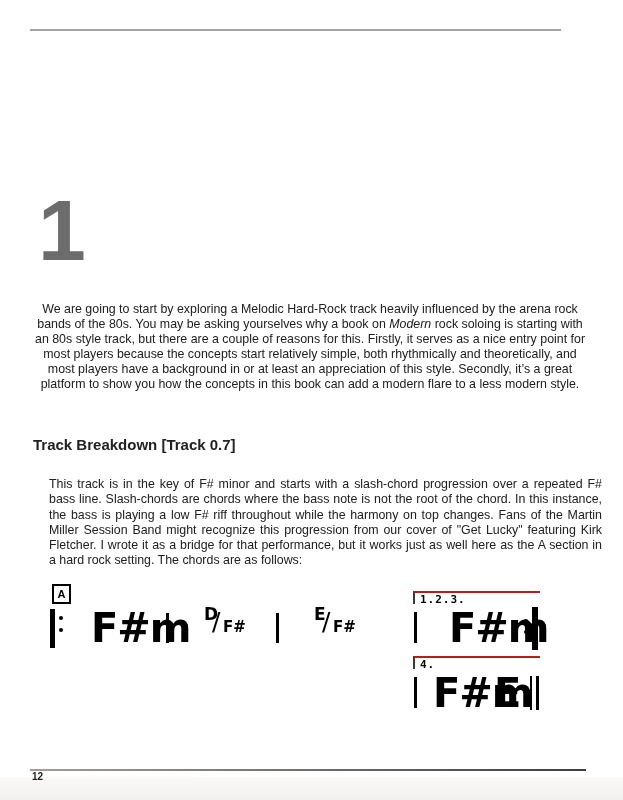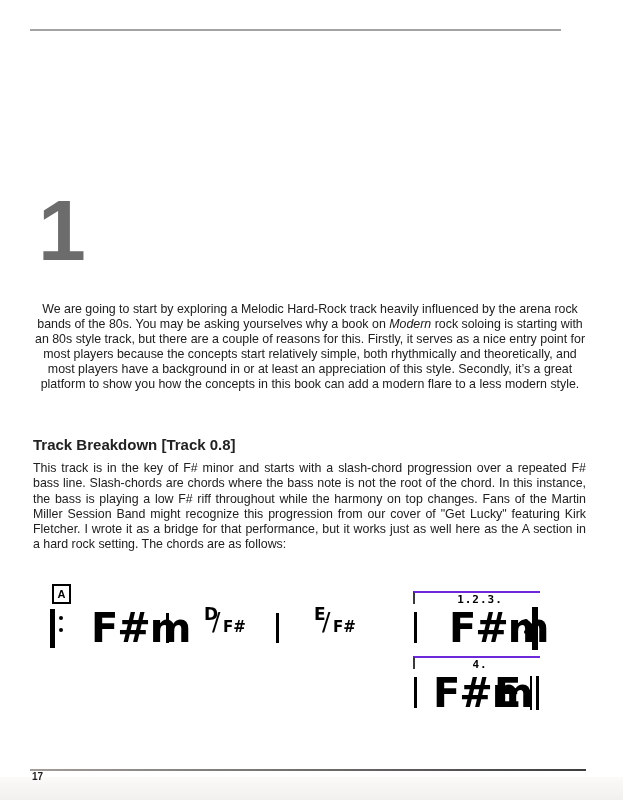--- a/index.html
+++ b/index.html
@@ -11,50 +11,50 @@
   .top-rule{left:30px;top:29px;width:531px;height:2px;background:#a3a3a3;}
   .bottom-rule{left:30px;top:769px;width:556px;height:2px;background:linear-gradient(to right,#a39d99,#3e3e3e);}
   .below-page{position:absolute;left:0;top:777px;width:623px;height:23px;background:linear-gradient(#fbfaf9,#f2f0ee);}
   .page-number{position:absolute;left:32px;top:771px;font-size:10px;font-weight:bold;color:#1c1c1c;z-index:2;}
 
   .chapter-number{position:absolute;left:38px;top:197px;font-size:86px;line-height:66px;font-weight:bold;color:#6c6c6c;}
   .chapter-title{position:absolute;left:92px;top:245px;margin:0;font-size:17.5px;font-weight:bold;color:#343434;letter-spacing:.2px;}
 
   .intro{position:absolute;left:33px;top:302px;width:554px;margin:0;font-size:12.4px;line-height:15px;color:#202020;text-align:center;}
   .section-heading{position:absolute;left:33px;top:436px;margin:0;font-size:15px;font-weight:bold;color:#222222;}
-  .section-body{position:absolute;left:33px;top:461px;width:553px;margin:0;font-size:12.4px;line-height:15.3px;color:#202020;text-align:justify;}
+  .section-body{position:absolute;left:33px;top:461px;width:553px;margin:16px;font-size:12.4px;line-height:15.3px;color:#202020;text-align:justify;}
 
   
   .rehearsal{position:absolute;left:52px;top:584px;width:15px;height:16px;border:2px solid #000;
              font-size:11px;font-weight:bold;text-align:center;line-height:16px;color:#000;}
   .bar{position:absolute;width:2.5px;background:#000;}
   .bar.thick{width:5px;}
   .dot{position:absolute;width:4px;height:4px;border-radius:50%;background:#000;}
   .chord{position:absolute;font-family:"DejaVu Sans", sans-serif;font-weight:bold;font-size:40px;
          line-height:28px;color:#000;letter-spacing:-1px;white-space:nowrap;}
   .slash-chord{position:absolute;width:42px;height:38px;font-family:"DejaVu Sans", sans-serif;font-weight:bold;color:#000;}
   .sc-top{position:absolute;left:0;top:-2px;font-size:17px;}
   .sc-slash{position:absolute;left:8px;top:1px;font-size:25px;font-weight:normal;}
   .sc-bottom{position:absolute;left:19px;top:12px;font-size:15px;}
-  .volta{position:absolute;width:125px;height:11px;border-top:2px solid #6d28d9;border-left:2px solid #3a3a3a;text-align:center;}
+  .volta{position:absolute;width:125px;height:11px;border-top:2px solid #b91c1c;border-left:2px solid #3a3a3a;}
   .volta-label{display:block;margin-top:1px;padding-left:5px;font-family:"DejaVu Sans Mono", monospace;
                font-weight:bold;font-size:11px;line-height:12px;color:#000;letter-spacing:1px;}
 </style>
 </head>
 <body>
 
 <div class="page">
 
   <div class="rule top-rule"></div>
 
   <div class="chapter-number">1</div>
 
   <p class="intro"><span>We are going to start by exploring a Melodic Hard-Rock track heavily influenced by the arena rock bands of the 80s. You may be asking yourselves why a book on </span><em>Modern</em><span> rock soloing is starting with an 80s style track, but there are a couple of reasons for this. Firstly, it serves as a nice entry point for most players because the concepts start relatively simple, both rhythmically and theoretically, and most players have a background in or at least an appreciation of this style. Secondly, it’s a great platform to show you how the concepts in this book can add a modern flare to a less modern style.</span></p>
 
-  <h2 class="section-heading">Track Breakdown [Track 0.8]</h2>
+  <h2 class="section-heading">Track Breakdown [Track 0.7]</h2>
   <p class="section-body">This track is in the key of F# minor and starts with a slash-chord progression over a repeated F# bass line. Slash-chords are chords where the bass note is not the root of the chord. In this instance, the bass is playing a low F# riff throughout while the harmony on top changes. Fans of the Martin Miller Session Band might recognize this progression from our cover of "Get Lucky" featuring Kirk Fletcher. I wrote it as a bridge for that performance, but it works just as well here as the A section in a hard rock setting. The chords are as follows:</p>
 
   <div>
 
     <div class="rehearsal">A</div>
 
     <div class="bar thick" style="left:50px;top:609px;height:39px"></div>
     <div class="dot" style="left:59px;top:616px"></div>
     <div class="dot" style="left:59px;top:628px"></div>
 
@@ -95,16 +95,16 @@
     <div class="bar" style="left:414px;top:677px;height:31px"></div>
 
     <div class="chord" style="left:433px;top:679px">F#m</div>
     <div class="chord" style="left:494px;top:679px;letter-spacing:0">E</div>
 
     <div class="bar" style="left:530px;top:676px;height:34px;width:2px"></div>
     <div class="bar" style="left:536px;top:676px;height:34px;width:2.5px"></div>
   </div>
 
   <div class="rule bottom-rule"></div>
-  <div class="page-number">17</div>
+  <div class="page-number">12</div>
   <div class="below-page"></div>
 
 </div>
 
 </body></html>

